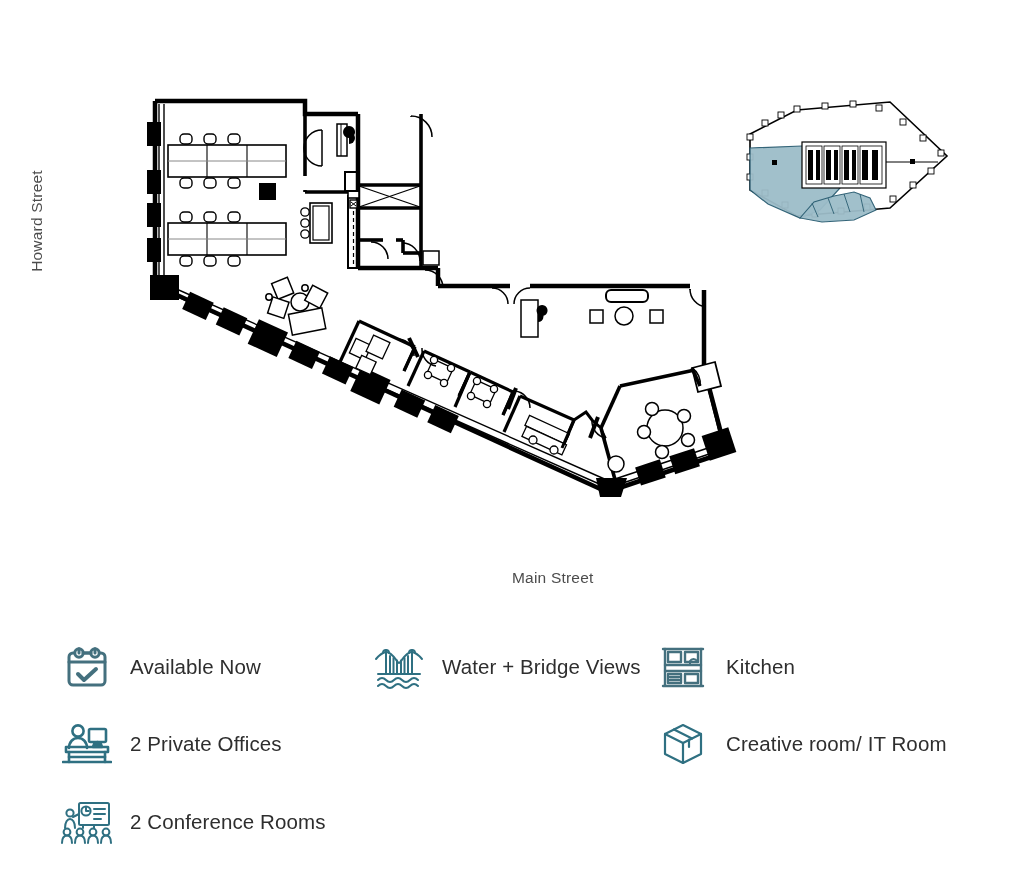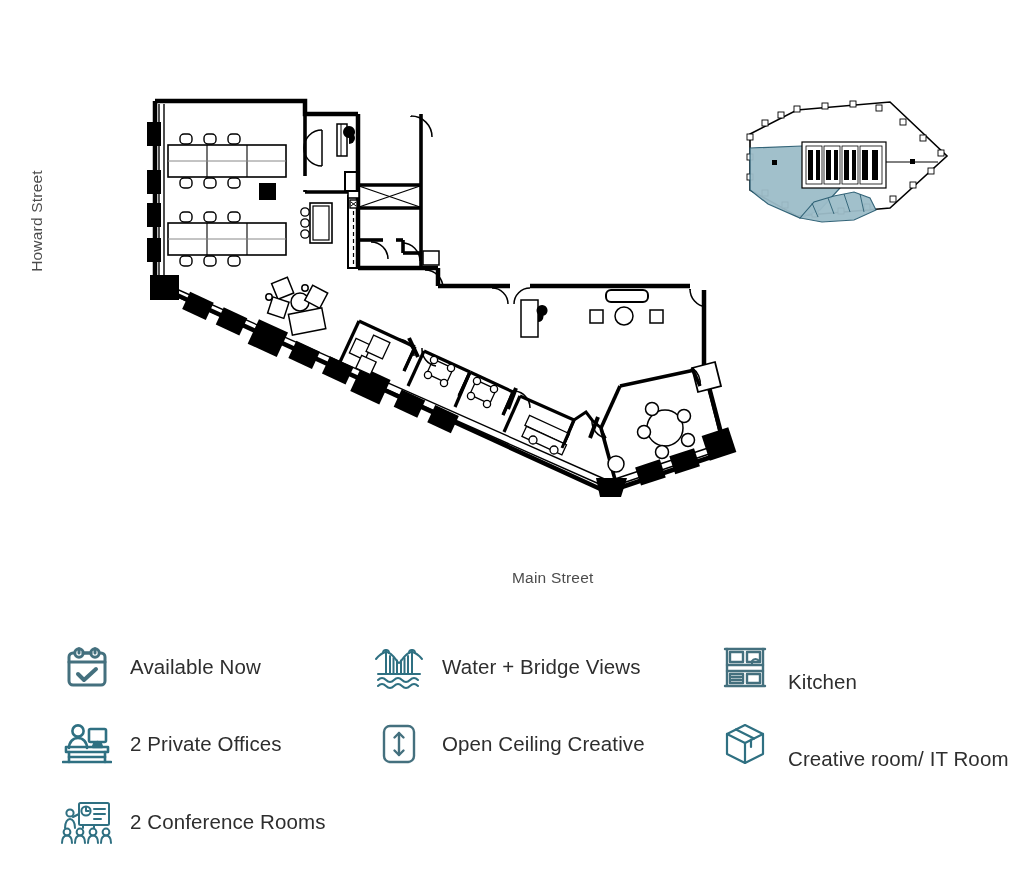--- a/index.html
+++ b/index.html
@@ -84,21 +84,21 @@
     font-family: "Liberation Sans", sans-serif;
     font-size: 20.5px;
     color: #2e2e2e;
     white-space: nowrap;
     letter-spacing: 0.1px;
   }
 
   
   .col-1 { left: 60px; }
   .col-2 { left: 372px; justify-content: center; }
-  .col-3 { left: 718px; align-items: flex-end; }
+  .col-3 { left: 656px; }
   
   .row-1 { top: 40px; }
   .row-2 { top: 117px; }
   .row-3 { top: 195px; }
 </style>
 </head>
 <body>
 
 <div id="page">
 
@@ -552,31 +552,20 @@
           <path d="M3 16 C8 10 13 9 13 9 C20 9 24 20 26 20 C28 20 32 9 39 9 C39 9 44 10 49 16"></path>
           <path d="M5 31 H47"></path>
           <path d="M17 13 V31 M20.5 15 V31 M24 17.5 V31 M28 17.5 V31 M31.5 15 V31 M35 13 V31"></path>
           <path d="M5 37 q4 -4 8 0 q4 4 8 0 q4 -4 8 0 q4 4 8 0 q4 -4 8 0"></path>
           <path d="M5 43 q4 -4 8 0 q4 4 8 0 q4 -4 8 0 q4 4 8 0 q4 -4 8 0"></path>
         </svg>
       </span>
       <span class="legend-label">Water + Bridge Views</span>
     </div>
 
-    <div class="legend-item col-2 row-2">
-      <span class="legend-icon">
-        <svg width="44" height="46" viewBox="0 0 44 46" fill="none" stroke="#44707e" stroke-width="2.4" stroke-linecap="round" stroke-linejoin="round">
-          <rect x="7" y="5" width="30" height="36" rx="6"></rect>
-          <path d="M22 12 V34"></path>
-          <path d="M17.5 16.5 L22 12 L26.5 16.5"></path>
-          <path d="M17.5 29.5 L22 34 L26.5 29.5"></path>
-        </svg>
-      </span>
-      <span class="legend-label">Open Ceiling Creative</span>
-    </div>
 
     <div class="legend-item col-3 row-1">
       <span class="legend-icon">
         <svg width="48" height="48" viewBox="0 0 48 48" fill="none" stroke="#44707e" stroke-width="2.4" stroke-linecap="round" stroke-linejoin="round">
           <path d="M4 6 H44"></path>
           <path d="M6 6 V42 M42 6 V42"></path>
           <rect x="9" y="9" width="13" height="10"></rect>
           <rect x="26" y="9" width="13" height="10"></rect>
           <path d="M6 22 H42"></path>
           <path d="M6 28 H42"></path>

